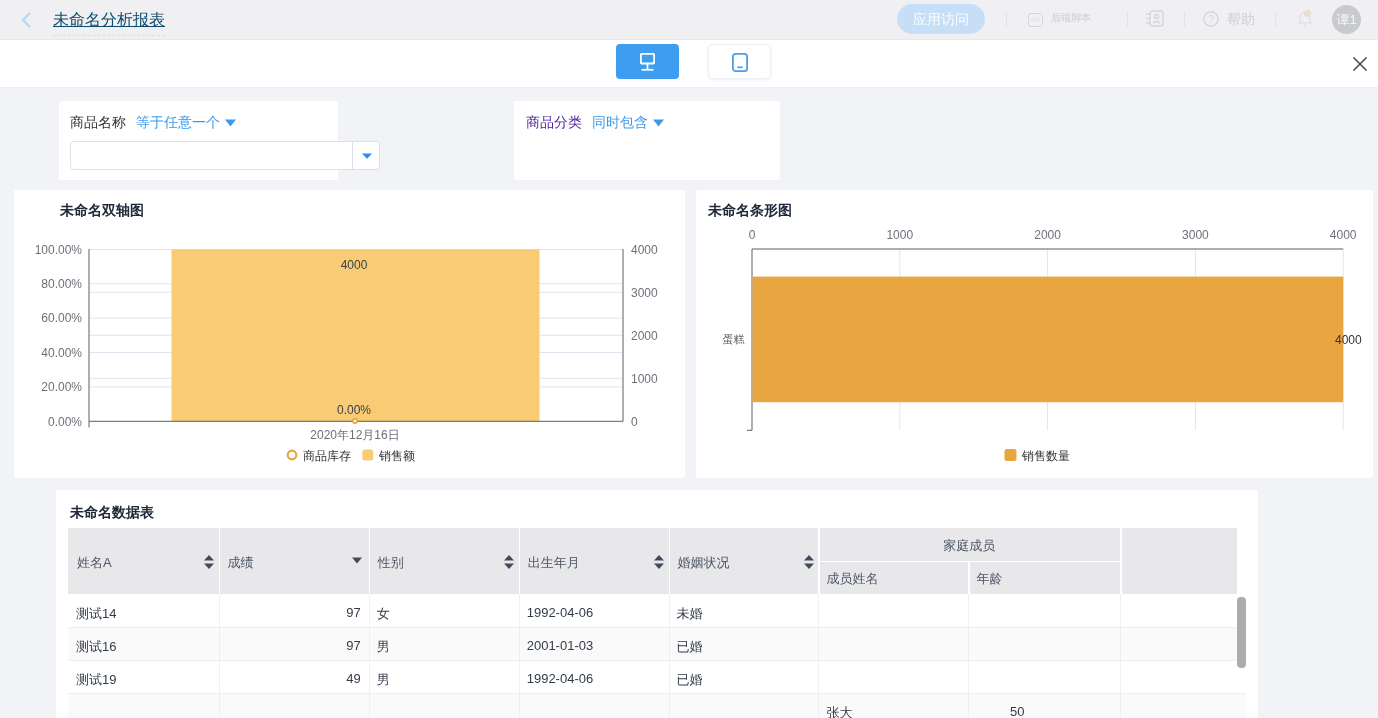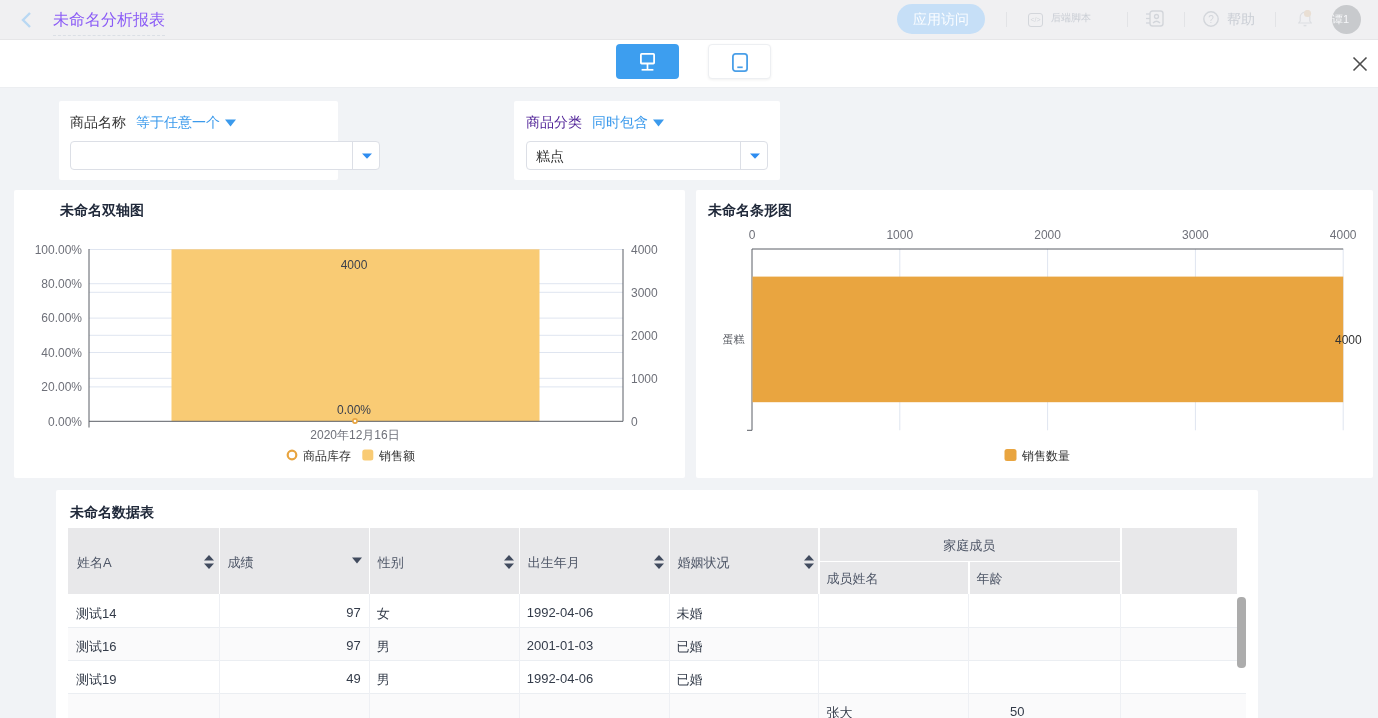--- a/index.html
+++ b/index.html
@@ -13,21 +13,21 @@
   .rline { left:0; width:1178px; height:1px; background:#ebeef2; }
   .csep { top:66px; width:1px; height:124px; background:#eef0f4; }
 </style>
 </head>
 <body>
 
 <div class="abs" style="left:0;top:0;width:1378px;height:40px;background:#f0f0f2;border-bottom:1px solid #e6e6e8;">
   <svg class="abs" style="left:20px;top:12px;" width="12" height="16" viewBox="0 0 12 16">
     <polyline points="10,1 3,8 10,15" fill="none" stroke="#b9d8f3" stroke-width="2.4"></polyline>
   </svg>
-  <div class="abs" style="left:53px;top:10px;font-size:16px;color:#8b5cf6;border-bottom:1px dashed #dbdfe5;padding-bottom:4px;">未命名分析报表</div>
+  <div class="abs" style="left:53px;top:10px;font-size:16px;color:#0c4a6e;border-bottom:1px dashed #dbdfe5;padding-bottom:4px;text-decoration:underline;">未命名分析报表</div>
   <div class="abs" style="left:897px;top:4px;width:88px;height:30px;border-radius:15px;background:#c6dff7;color:#fbfdff;font-size:14px;text-align:center;line-height:30px;">应用访问</div>
   <div class="abs" style="left:1006px;top:12px;width:1px;height:15px;background:#e2e3e6;"></div>
   <div class="abs" style="left:1028px;top:13px;width:15px;height:14px;border:1px solid #d3d6db;border-radius:3px;color:#d3d6db;font-size:7px;text-align:center;line-height:12px;">&lt;/&gt;</div>
   <div class="abs" style="left:1051px;top:11px;font-size:10px;color:#caced5;text-align:right;">后端脚本</div>
   <div class="abs" style="left:1127px;top:12px;width:1px;height:15px;background:#e2e3e6;"></div>
   <svg class="abs" style="left:1146px;top:10px;" width="18" height="17" viewBox="0 0 18 17">
     <rect x="4" y="1" width="13" height="15" rx="2.5" fill="none" stroke="#d3d6db" stroke-width="1.4"></rect>
     <circle cx="10.5" cy="6.5" r="2" fill="none" stroke="#d3d6db" stroke-width="1.3"></circle>
     <path d="M7 13 q3.5,-3.5 7,0" fill="none" stroke="#d3d6db" stroke-width="1.3"></path>
     <line x1="0" y1="4" x2="4" y2="4" stroke="#d3d6db" stroke-width="1.3"></line>
@@ -39,21 +39,21 @@
     <circle cx="8" cy="8" r="7.2" fill="none" stroke="#d3d6db" stroke-width="1.4"></circle>
     <text x="8" y="11.5" text-anchor="middle" font-size="10" fill="#d3d6db">?</text>
   </svg>
   <div class="abs" style="left:1227px;top:11px;font-size:14px;color:#caced5;">帮助</div>
   <div class="abs" style="left:1275px;top:12px;width:1px;height:15px;background:#e2e3e6;"></div>
   <svg class="abs" style="left:1298px;top:10px;" width="14" height="17" viewBox="0 0 14 17">
     <path d="M2.2 11 L2.2 7 a4.8,4.8 0 0 1 9.6,0 L11.8 11 L13.3 13 L0.7 13 Z" fill="none" stroke="#dcdee2" stroke-width="1.2"></path>
     <line x1="5.6" y1="15.6" x2="8.4" y2="15.6" stroke="#dcdee2" stroke-width="1.5"></line>
     <circle cx="9.5" cy="3.5" r="3.6" fill="#e9dfd4"></circle>
   </svg>
-  <div class="abs" style="left:1332px;top:5px;width:29px;height:29px;border-radius:50%;background:#c8cacd;color:#f7f8fa;font-size:11px;text-align:left;line-height:29px;">谭1</div>
+  <div class="abs" style="left:1332px;top:5px;width:29px;height:29px;border-radius:50%;background:#c8cacd;color:#f7f8fa;font-size:13px;text-align:center;line-height:29px;">谭1</div>
 </div>
 
 <div class="abs" style="left:0;top:40px;width:1378px;height:48px;background:#fff;border-bottom:1px solid #eceef1;">
   <div class="abs" style="left:616px;top:4px;width:63px;height:35px;background:#3d9eef;border-radius:4px;">
     <svg class="abs" style="left:24px;top:9px;" width="15" height="18" viewBox="0 0 15 18">
       <rect x="0.9" y="0.9" width="13.2" height="9.6" rx="0.8" fill="none" stroke="#fff" stroke-width="1.8"></rect>
       <line x1="7.5" y1="10.5" x2="7.5" y2="16.6" stroke="#fff" stroke-width="1.7"></line>
       <line x1="1.6" y1="16.8" x2="13.4" y2="16.8" stroke="#fff" stroke-width="1.7"></line>
     </svg>
   </div>
@@ -82,27 +82,20 @@
       </svg>
   </div>
 </div>
 
 <div class="panel" style="left:514px;top:101px;width:266px;height:79px;">
   <div class="abs" style="left:12px;top:13px;font-size:14px;color:#4c1d95;">商品分类</div>
   <div class="abs" style="left:78px;top:13px;font-size:14px;color:#3b9aec;">同时包含</div>
   <svg class="abs" style="left:139px;top:18px;" width="11" height="8" viewBox="0 0 11 8">
       <polygon points="0,0.5 11,0.5 5.5,7.5" fill="#3b9aec"></polygon>
     </svg>
-  <div class="abs" style="left:12px;top:40px;width:242px;height:29px;border:1px solid #dcdfe6;border-radius:4px;background:#fff;">
-    <div class="abs" style="left:9px;top:6px;font-size:14px;color:#333;">糕点</div>
-    <div class="abs" style="left:213px;top:0;width:1px;height:27px;background:#dcdfe6;"></div>
-    <svg class="abs" style="left:223px;top:11px;" width="10" height="6" viewBox="0 0 10 6">
-        <polygon points="0,0.5 10,0.5 5,5.8" fill="#2d8cf0"></polygon>
-      </svg>
-  </div>
 </div>
 
 <div class="panel" style="left:14px;top:190px;width:671px;height:288px;">
   <div class="abs ptitle" style="left:10px;top:12px;margin-left:36px;">未命名双轴图</div>
   <svg class="abs" style="left:0;top:0;" width="671" height="288" viewBox="0 0 671 288" font-family="Liberation Sans,sans-serif">
 
     <g stroke="#dfe5f0" stroke-width="1">
       <line x1="75" y1="59.5" x2="609" y2="59.5"></line>
       <line x1="75" y1="93.7" x2="609" y2="93.7"></line>
       <line x1="75" y1="128.1" x2="609" y2="128.1"></line>

